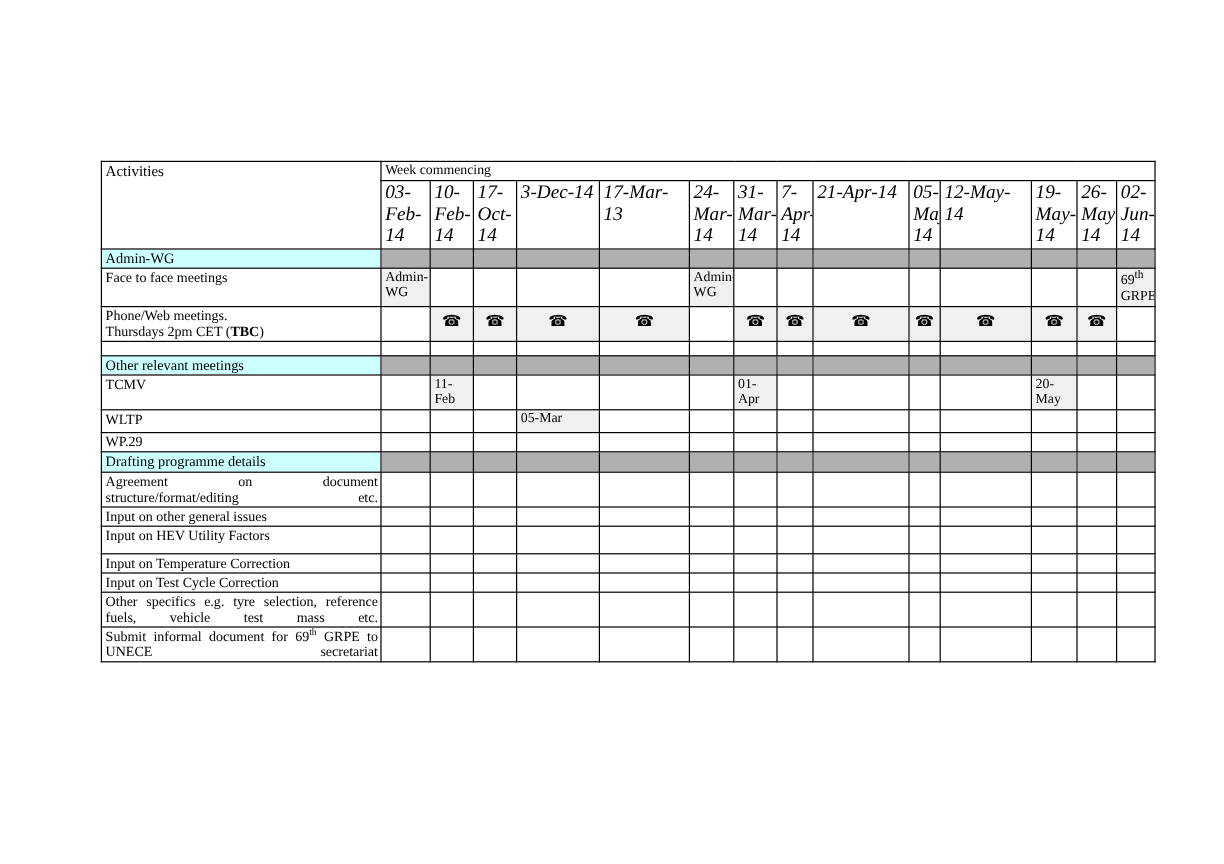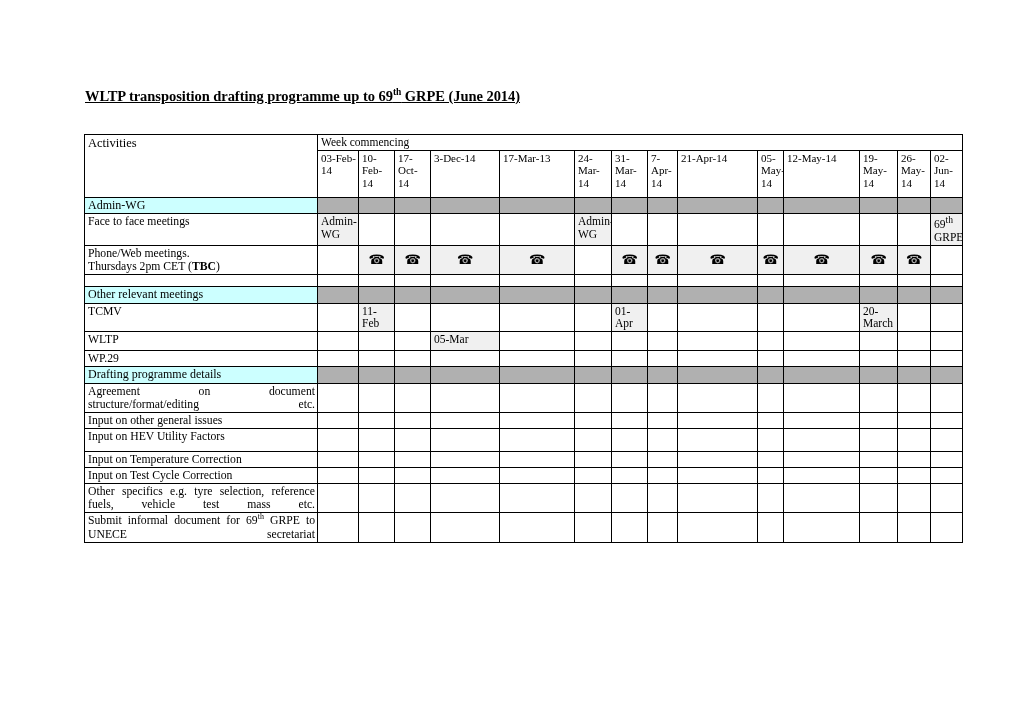--- a/index.html
+++ b/index.html
@@ -82,21 +82,22 @@
     font-weight: bold;
     font-size: 11.5px;
     text-align: center;
     height: 12px;
     padding: 0 2px;
     vertical-align: top;
   }
   .th-date {
     height: 44px;
     vertical-align: top;
-    font-size: 11px;
+    font-size: 16px;
+    font-style: italic;
   }
   
   .sec-label {
     background: #ccffff;
     font-weight: bold;
     font-size: 12px;
     height: 13px;
     padding-top: 0px;
     padding-bottom: 1px;
   }
@@ -136,21 +137,20 @@
   .r-h20 td { height: 20px; }
   .r-h24 td { height: 24px; }
   .r-h9  td { height: 9px; }
   .tbc { font-weight: bold; }
 </style>
 </head>
 <body>
 
 <div class="page">
 
-  <div class="doc-title"><span>WLTP transposition drafting programme up to 69</span><sup>th</sup><span> GRPE (June 2014)</span></div>
 
   <table class="sched">
     <colgroup>
       <col class="c-act">
         <col class="w1">
         <col class="w2">
         <col class="w3">
         <col class="w4">
       <col class="w5">
         <col class="w6">
@@ -282,21 +282,21 @@
         <td class="cell datetxt">11-Feb</td>
         <td class="cell"></td>
         <td class="cell"></td>
         <td class="cell"></td>
         <td class="cell"></td>
         <td class="cell datetxt">01-Apr</td>
         <td class="cell"></td>
         <td class="cell"></td>
         <td class="cell"></td>
         <td class="cell"></td>
-        <td class="cell datetxt">20-March</td>
+        <td class="cell datetxt">20-May</td>
         <td class="cell"></td>
         <td class="cell"></td>
       </tr>
 
       <tr class="r-h16">
         <td class="rlabel">WLTP</td>
         <td class="cell"></td>
         <td class="cell"></td>
         <td class="cell"></td>
         <td class="cell datetxt">05-Mar</td>

